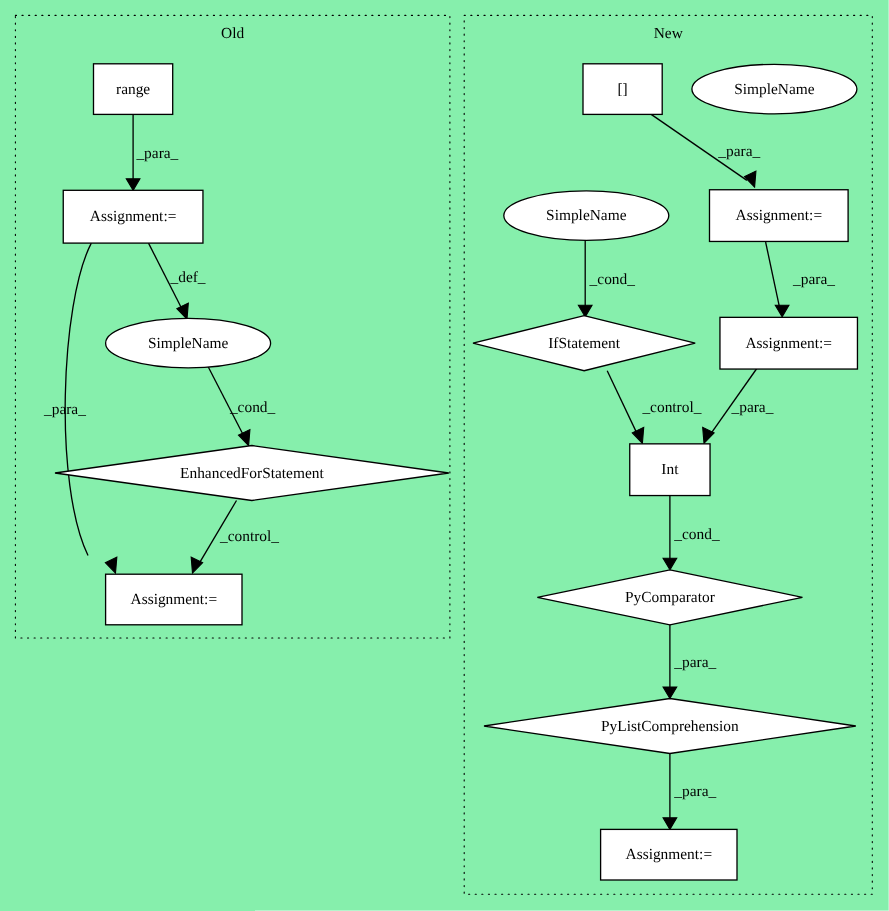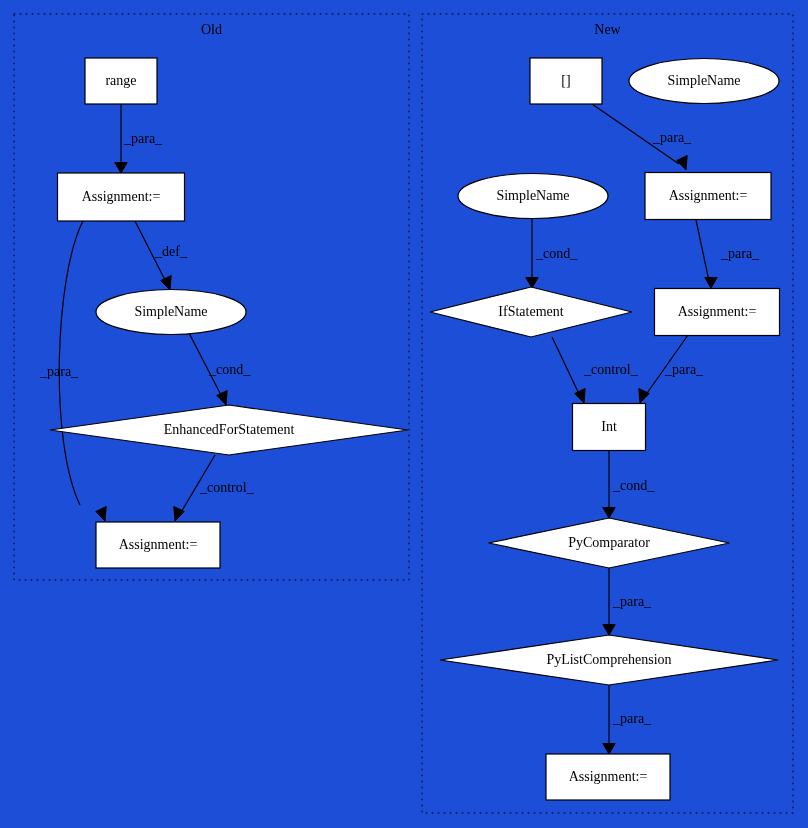--- a/index.html
+++ b/index.html
@@ -7,21 +7,21 @@
     padding: 0;
     background: #ffffff;
   }
   body {
     font-family: "Liberation Serif", "DejaVu Serif", serif;
   }
   #canvas {
     position: relative;
     width: 808px;
     height: 828px;
-    background: #1d4ed8;
+    background: #86efac;
     overflow: hidden;
   }
   svg.graph {
     position: absolute;
     left: 0;
     top: 0;
     width: 808px;
     height: 828px;
   }
   .cluster-rect {

